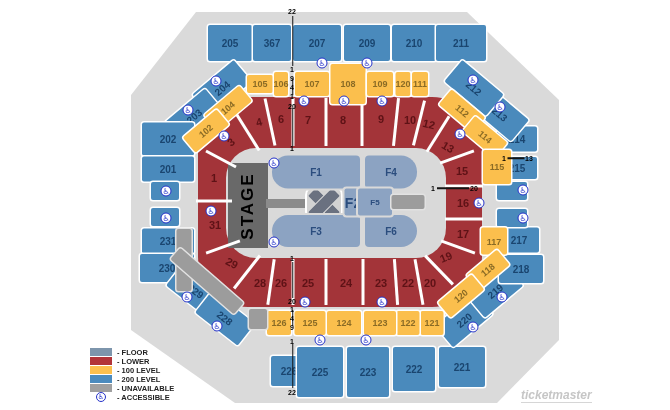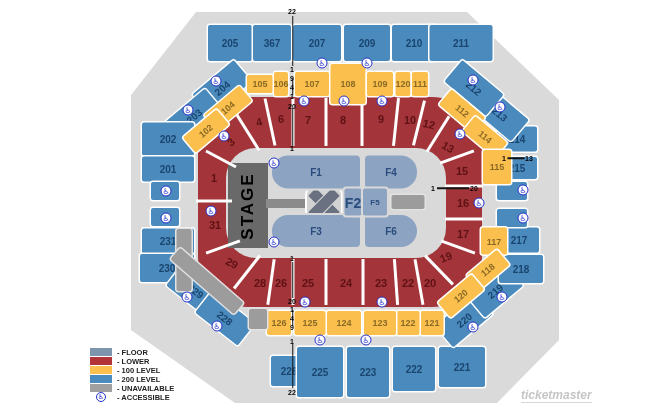--- a/index.html
+++ b/index.html
@@ -78,21 +78,21 @@
     </div>
     <div class="sec lv-200" style="left: 317px; top: 43px; width: 48px; height: 36px; --r: 0deg;">
       <span>207</span>
     </div>
     <div class="sec lv-200" style="left: 367px; top: 43px; width: 46px; height: 36px; --r: 0deg;">
       <span>209</span>
     </div>
     <div class="sec lv-200" style="left: 414px; top: 43px; width: 44px; height: 36px; --r: 0deg;">
       <span>210</span>
     </div>
-    <div class="sec lv-200" style="left: 461px; top: 43px; width: 63px; height: 36px; --r: 0deg;">
+    <div class="sec lv-200" style="left: 461px; top: 43px; width: 50px; height: 36px; --r: 0deg;">
       <span>211</span>
     </div>
     <div class="sec lv-200" style="left: 222px; top: 88px; width: 54px; height: 28px; --r: -40deg;">
       <span>204</span>
     </div>
     <div class="sec lv-200" style="left: 194px; top: 116px; width: 52px; height: 28px; --r: -40deg;">
       <span>203</span>
     </div>
     <div class="sec lv-200" style="left: 168px; top: 139px; width: 52px; height: 33px; --r: 0deg;">
       <span>202</span>
@@ -226,21 +226,21 @@
     </div>
     <div class="sec lv-floor" style="left: 316px; top: 231px; width: 88px; height: 32px; --r: 0deg; border-radius: 16px 4px 4px 16px;">
       <span>F3</span>
     </div>
     <div class="sec lv-floor" style="left: 391px; top: 231px; width: 52px; height: 32px; --r: 0deg; border-radius: 4px 16px 16px 4px;">
       <span>F6</span>
     </div>
     <div class="sec lv-floor" style="left: 353px; top: 202px; width: 17px; height: 27px; --r: 0deg; font-size: 14px;">
       <span>F2</span>
     </div>
-    <div class="sec lv-floor" style="left: 375px; top: 202px; width: 24px; height: 27px; --r: 0deg; font-size: 8px;">
+    <div class="sec lv-floor" style="left: 375px; top: 202px; width: 34px; height: 27px; --r: 0deg; font-size: 8px;">
       <span>F5</span>
     </div>
     <div class="sec lv-unavail" style="left: 184px; top: 260px; width: 15px; height: 62px; --r: 0deg;"></div>
     <div class="sec lv-unavail" style="left: 207px; top: 281px; width: 84px; height: 15px; --r: 41deg;"></div>
     <div class="sec lv-unavail" style="left: 258px; top: 319px; width: 18px; height: 20px; --r: 0deg;"></div>
     <div class="sec lv-unavail" style="left: 408px; top: 202px; width: 33px; height: 14px; --r: 0deg;"></div>
     <div class="sec lv-lower" style="left: 214px; top: 178px; width: 20px; height: 14px; --r: 0deg;">
       <span>1</span>
     </div>
     <div class="sec lv-lower" style="left: 231px; top: 142px; width: 20px; height: 14px; --r: -38deg;">

